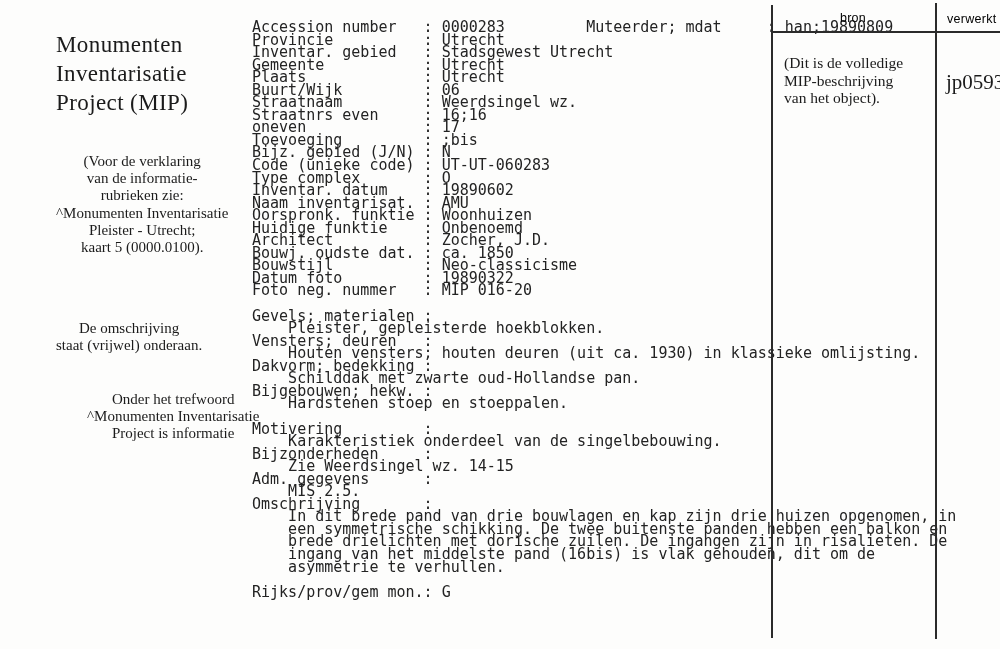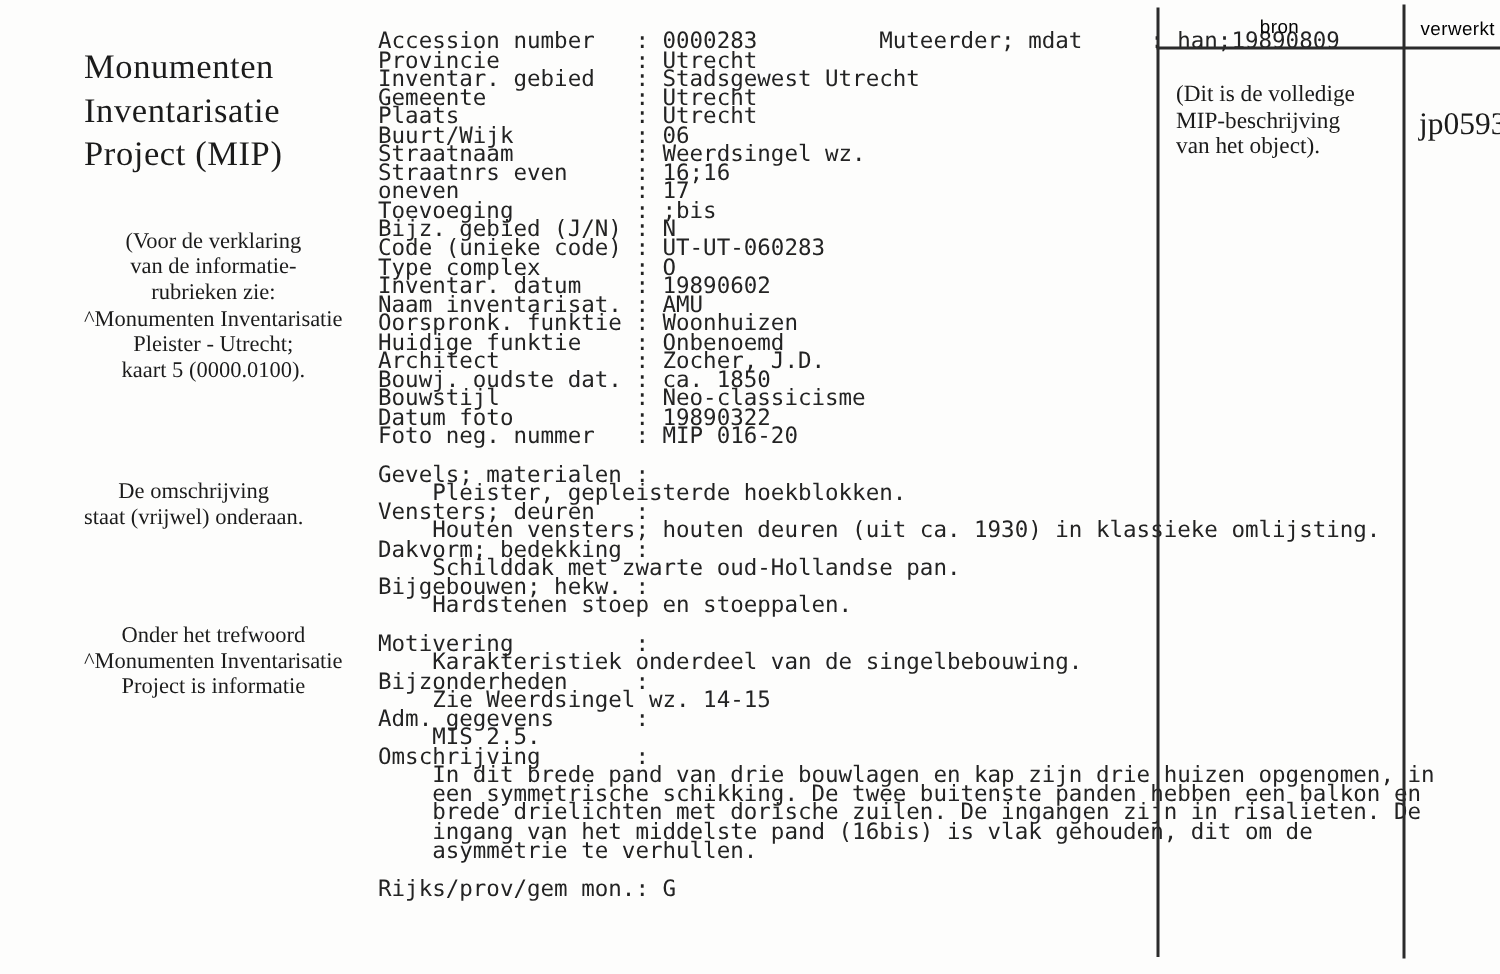--- a/index.html
+++ b/index.html
@@ -25,21 +25,21 @@
   .note {
     left: 56px;
     font-size: 15px; line-height: 17.2px;
     margin: 0;
     white-space: nowrap;
     text-align: center;
   }
   .note b { font-weight: 400; }
   .note1 { top: 153px; }
   .note2 { top: 284px; margin-top: 36px; }
-  .note3 { top: 416px; }
+  .note3 { top: 391px; margin-left: 31px; }
 
   
   .record {
     left: 252px; top: 21px;
     font-family: "DejaVu Sans Mono", "Liberation Mono", monospace;
     font-size: 15px; line-height: 12.55px;
     color: #232323;
     margin: 0;
     white-space: pre;
   }

